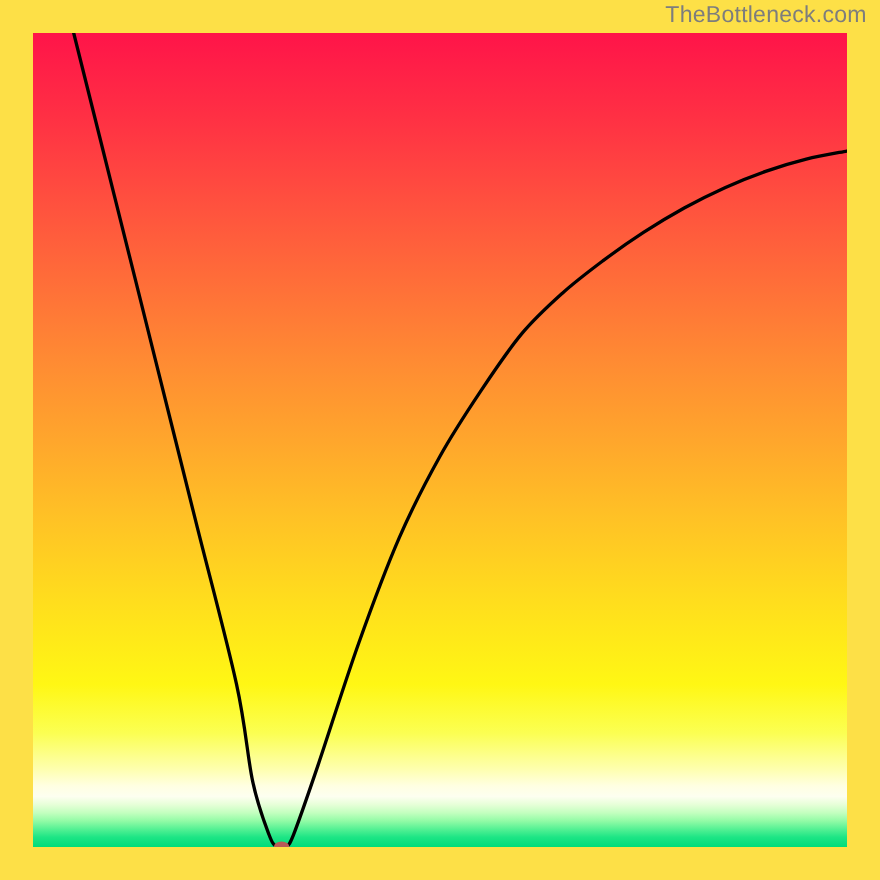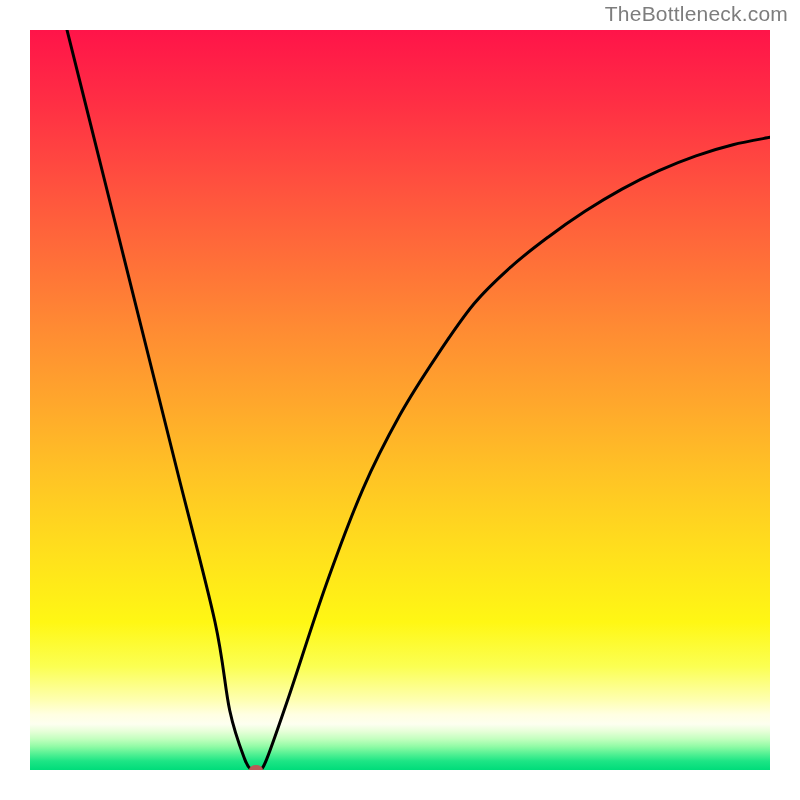--- a/index.html
+++ b/index.html
@@ -8,21 +8,21 @@
     width: 800px;
     height: 800px;
     background: #000;
     overflow: hidden;
     font-family: Arial, Helvetica, sans-serif;
   }
   .outer {
     position: relative;
     width: 800px;
     height: 800px;
-    background: #ffffff;
+    background: #fde047;
   }
   .watermark {
     position: absolute;
     top: 2px;
     right: 12px;
     color: #7d7d7d;
     font-size: 21px;
     font-weight: 400;
     letter-spacing: 0.2px;
     z-index: 50;

